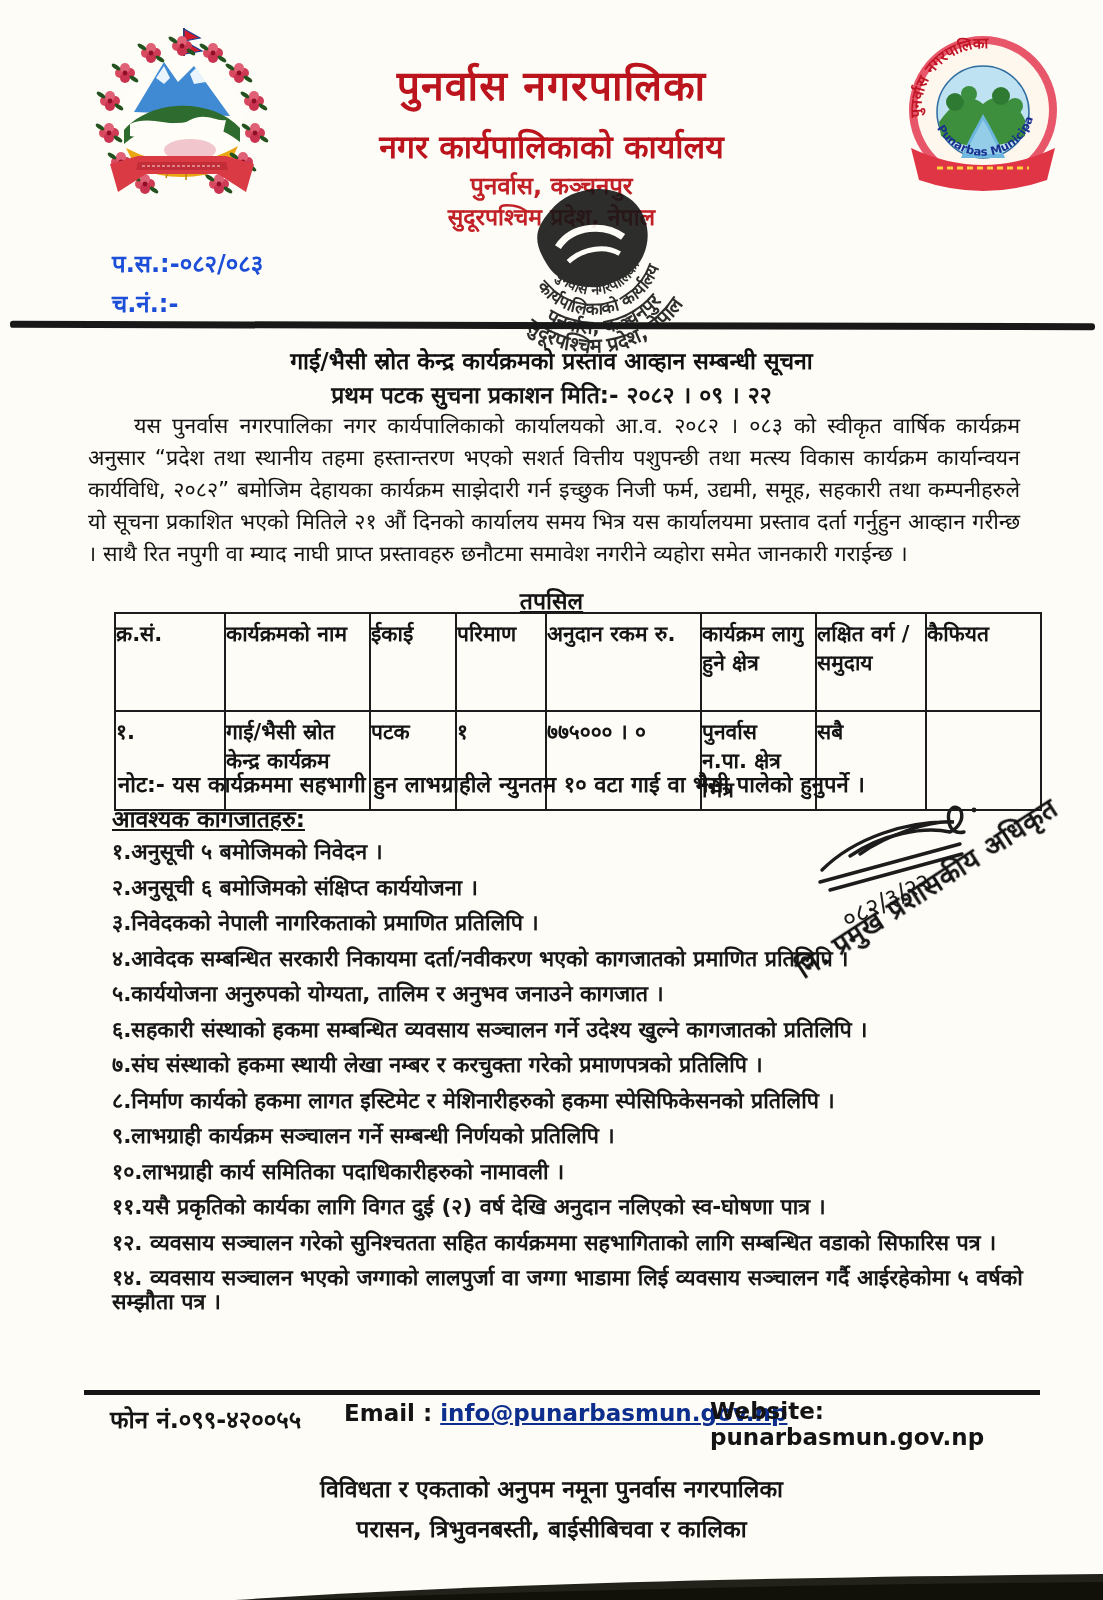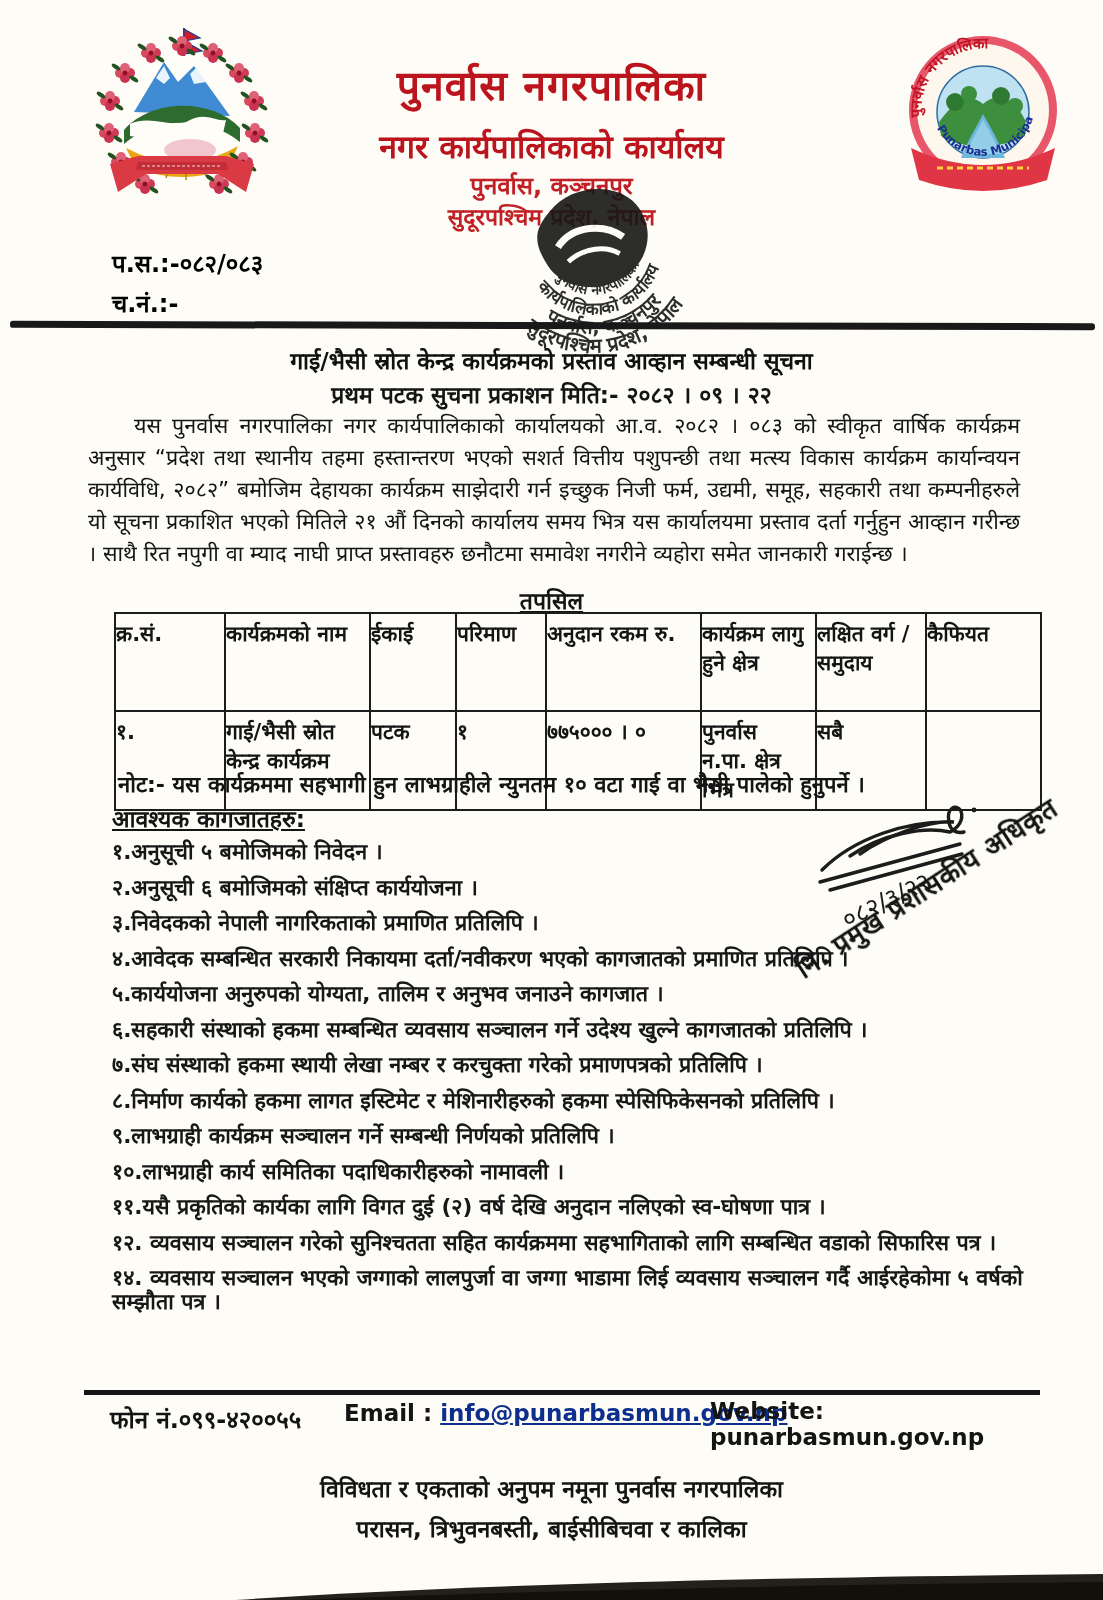--- a/index.html
+++ b/index.html
@@ -9,21 +9,21 @@
     font-family:"DejaVu Sans","Liberation Sans",sans-serif;
     color:#141414;
   }
   .abs{position:absolute;}
   .ctr{left:0;right:0;text-align:center;}
   
   .hdr-title1{top:56px;font-size:41px;font-weight:bold;color:#bb141c;letter-spacing:1px;}
   .hdr-title2{top:124px;font-size:32px;font-weight:bold;color:#bb141c;}
   .hdr-addr1{top:168px;font-size:24px;font-weight:bold;color:#c02026;}
   .hdr-addr2{top:200px;font-size:23px;font-weight:bold;color:#c02026;}
-  .ref-line{left:112px;font-size:24px;font-weight:bold;color:#000000;}
+  .ref-line{left:112px;font-size:24px;font-weight:bold;color:#1d4ed8;}
   .ref1{top:246px;}
   .ref2{top:286px;}
   .rule-top{top:322px;left:10px;right:8px;height:7px;background:#191919;border-radius:3px;transform:rotate(.12deg);}
   
   .notice-title{top:344px;font-size:23px;font-weight:bold;color:#101010;}
   .notice-date{top:378px;font-size:23px;font-weight:bold;}
   .notice-body{top:410px;left:88px;width:932px;font-size:21.5px;line-height:32px;text-align:justify;text-indent:46px;}
   
   .tbl-caption{top:584px;font-size:23px;font-weight:bold;text-decoration:underline;}
   table.main{position:absolute;top:612px;left:114px;width:926px;border-collapse:collapse;table-layout:fixed;}

